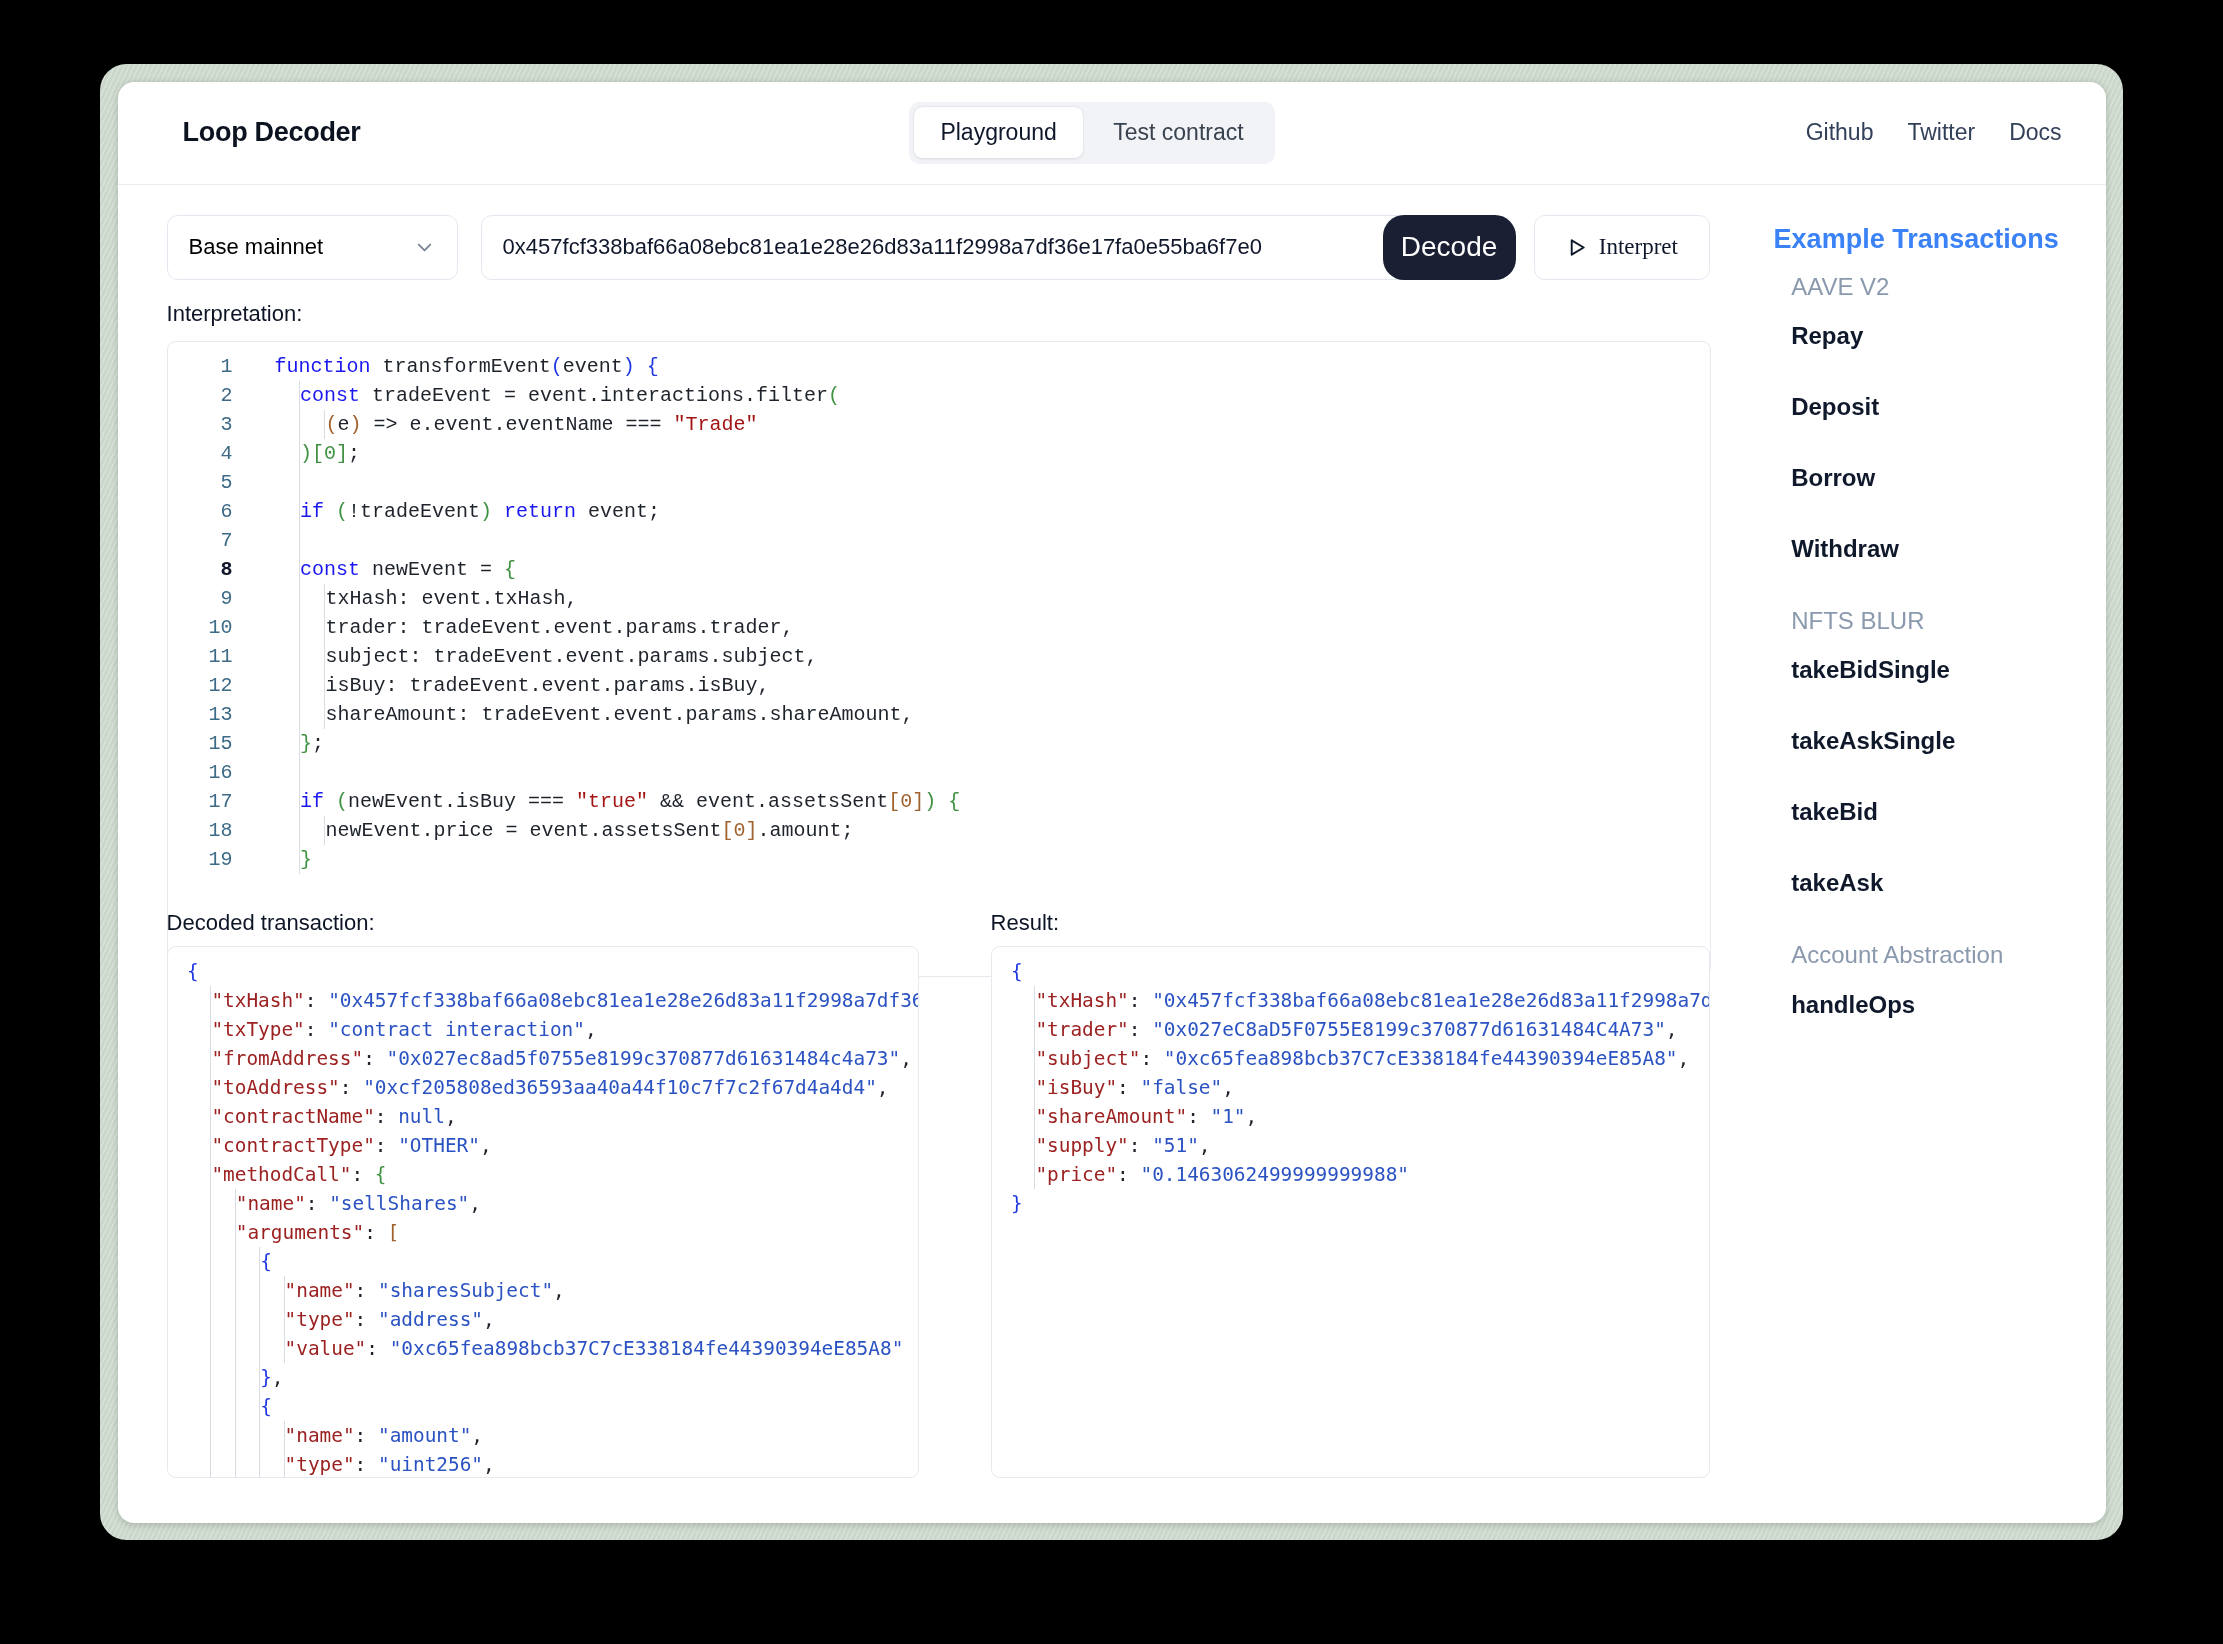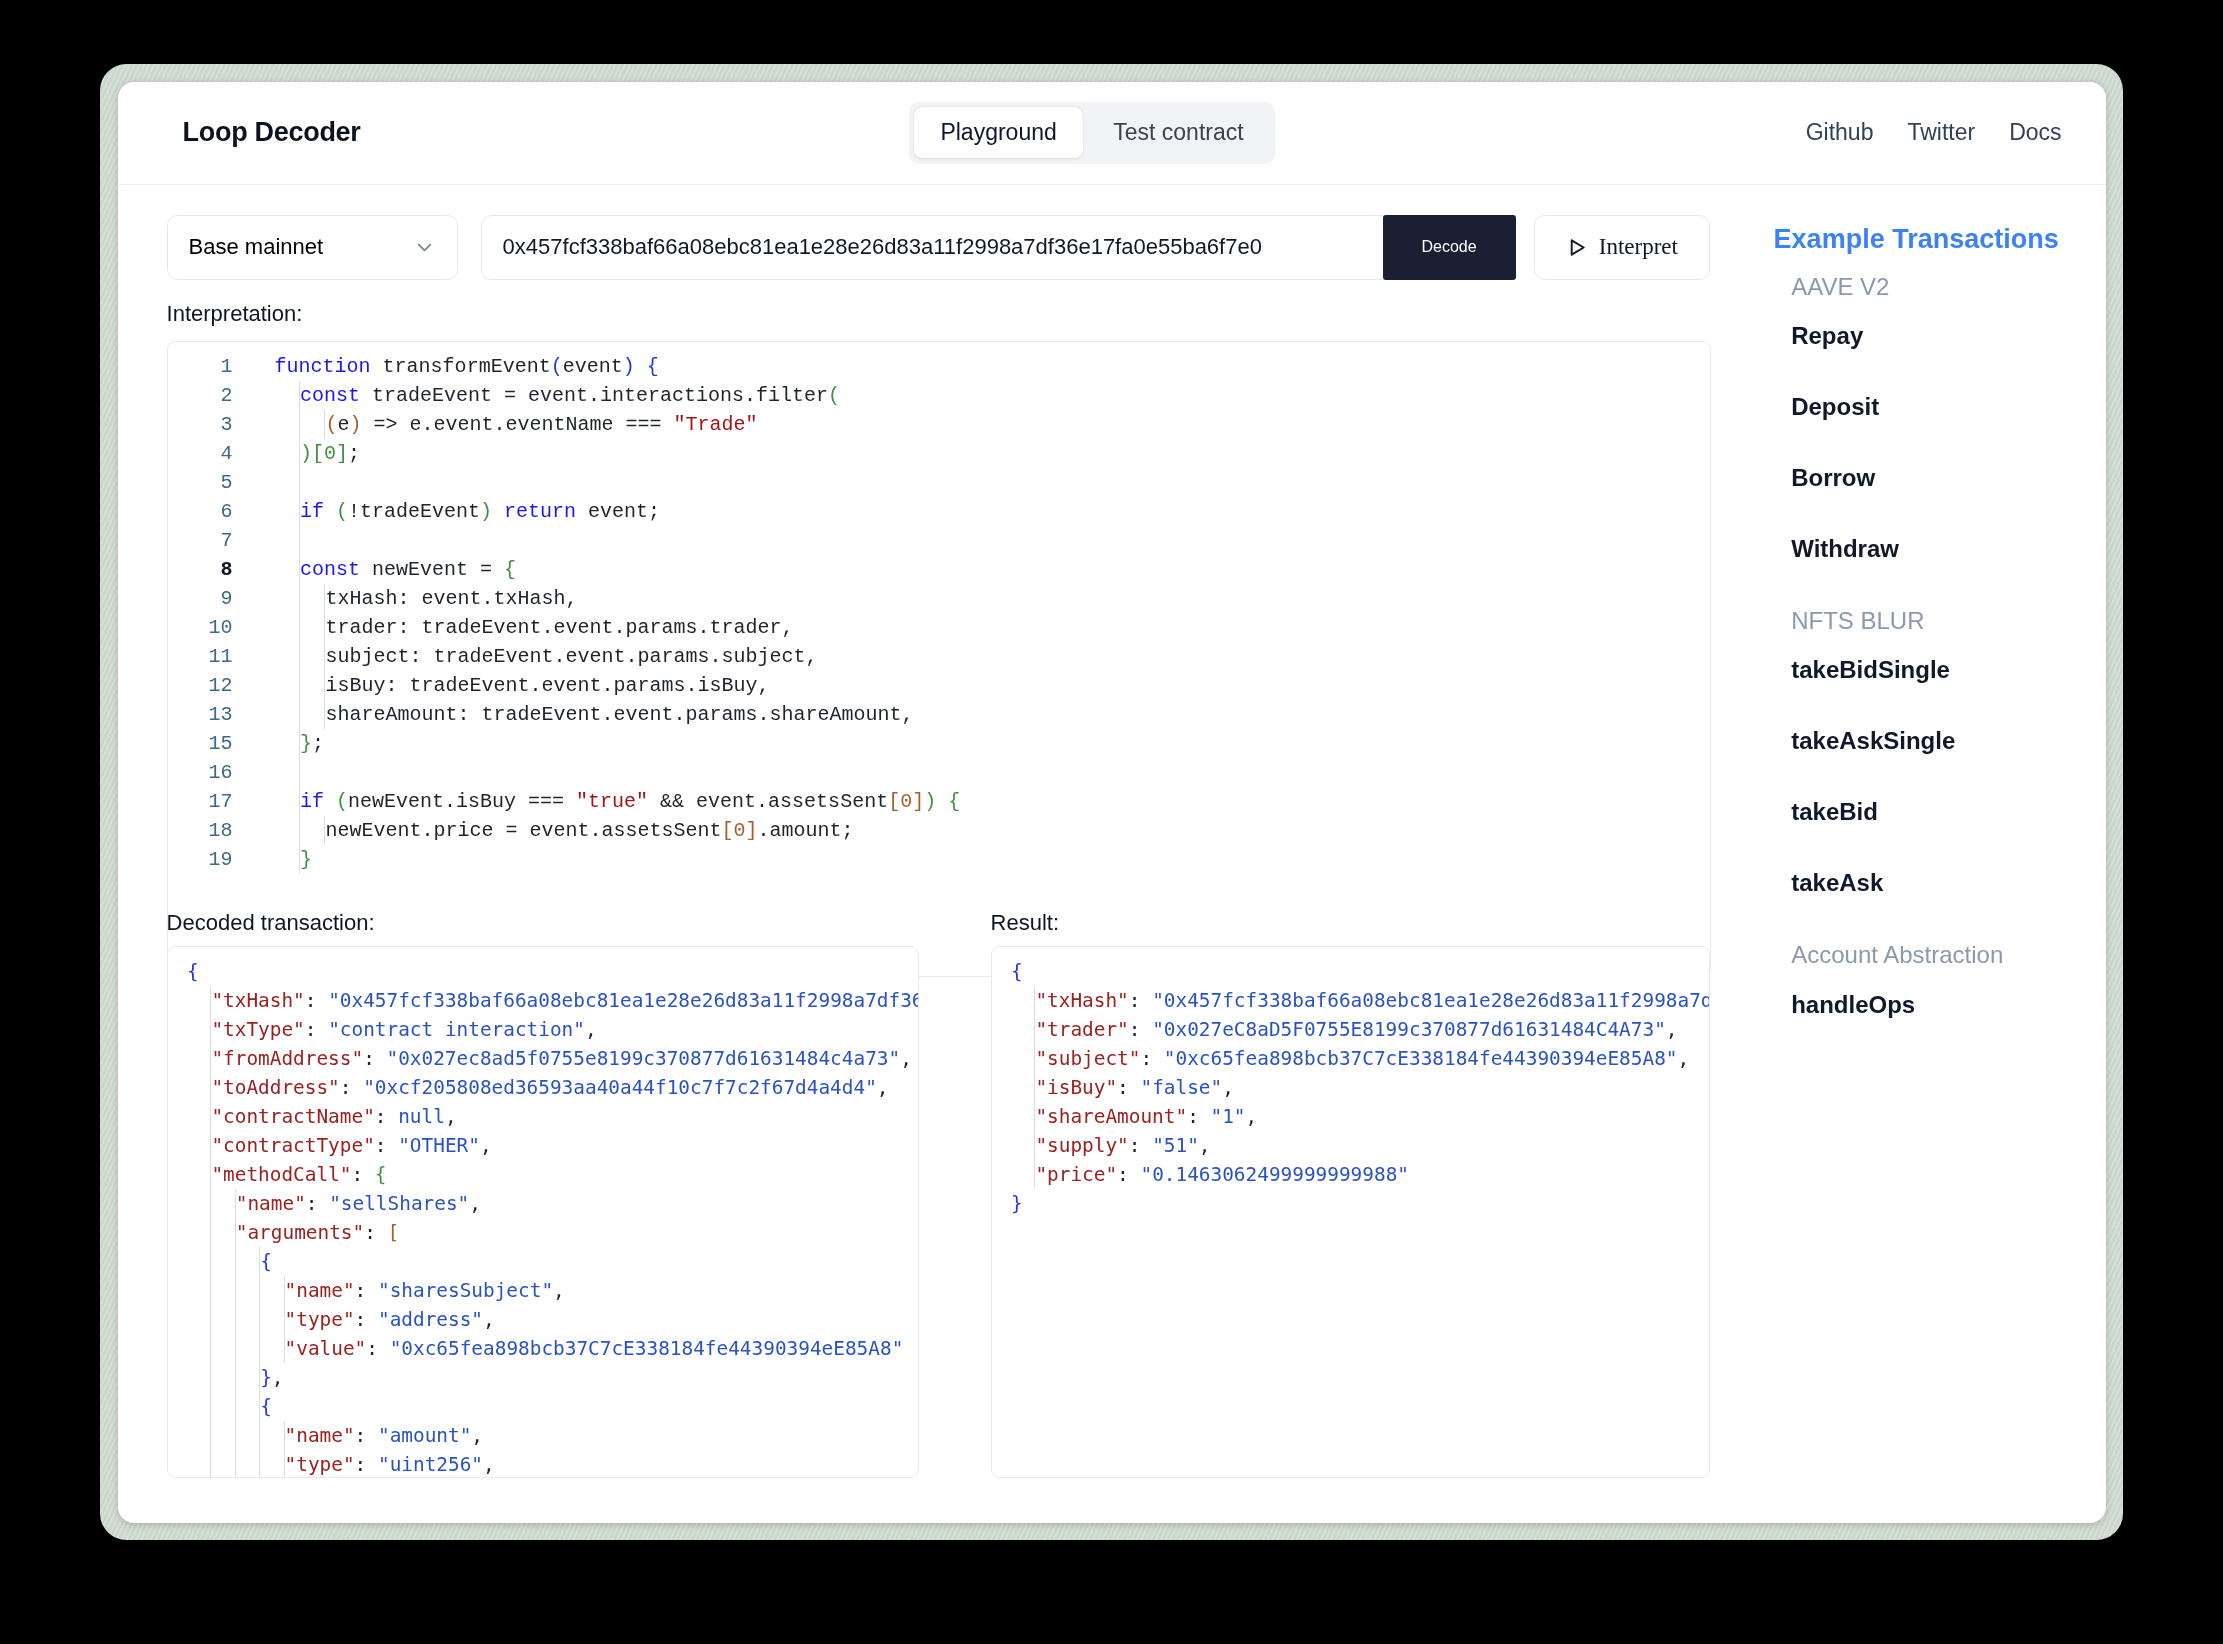--- a/index.html
+++ b/index.html
@@ -32,21 +32,21 @@
     position:absolute;left:49px;top:133px;width:291px;height:65px;border:1.8px solid #e3e8f0;border-radius:10.6px;
     display:flex;align-items:center;padding:0 21px;box-sizing:border-box;font-size:22px;color:#000000;cursor:pointer;background:#fff;
   }
   .select .chev{margin-left:auto;display:flex;align-items:center;}
   .txinput{
     position:absolute;left:363px;top:133px;width:960px;height:65px;border:1.8px solid #e3e8f0;border-radius:10.6px;
     box-sizing:border-box;padding:0 21px;font-family:inherit;font-size:22px;color:#0f172a;outline:none;background:#fff;
   }
   .btn-decode{
     position:absolute;left:1265px;top:133px;width:133px;height:65px;background:#1a1f33;color:#fff;border:none;
-    border-radius:3px;font-family:inherit;font-size:16px;font-weight:500;cursor:pointer;
+    border-radius:21px;font-family:inherit;font-size:28px;font-weight:500;cursor:pointer;
   }
   .btn-interpret{
     position:absolute;left:1416px;top:133px;width:176px;height:65px;background:#fff;border:1.8px solid #e3e8f0;
     border-radius:10.6px;font-family:Liberation Serif, serif;font-size:23px;font-weight:500;color:#0f172a;cursor:pointer;
     display:flex;align-items:center;justify-content:center;gap:10.6px;box-sizing:border-box;
   }
   
   .sec-label{position:absolute;font-size:22px;font-weight:500;color:#0d1526;}
   
   .panel{position:absolute;background:#fff;border:1.8px solid #e6e9ee;border-radius:8.8px;box-sizing:border-box;overflow:hidden;}

